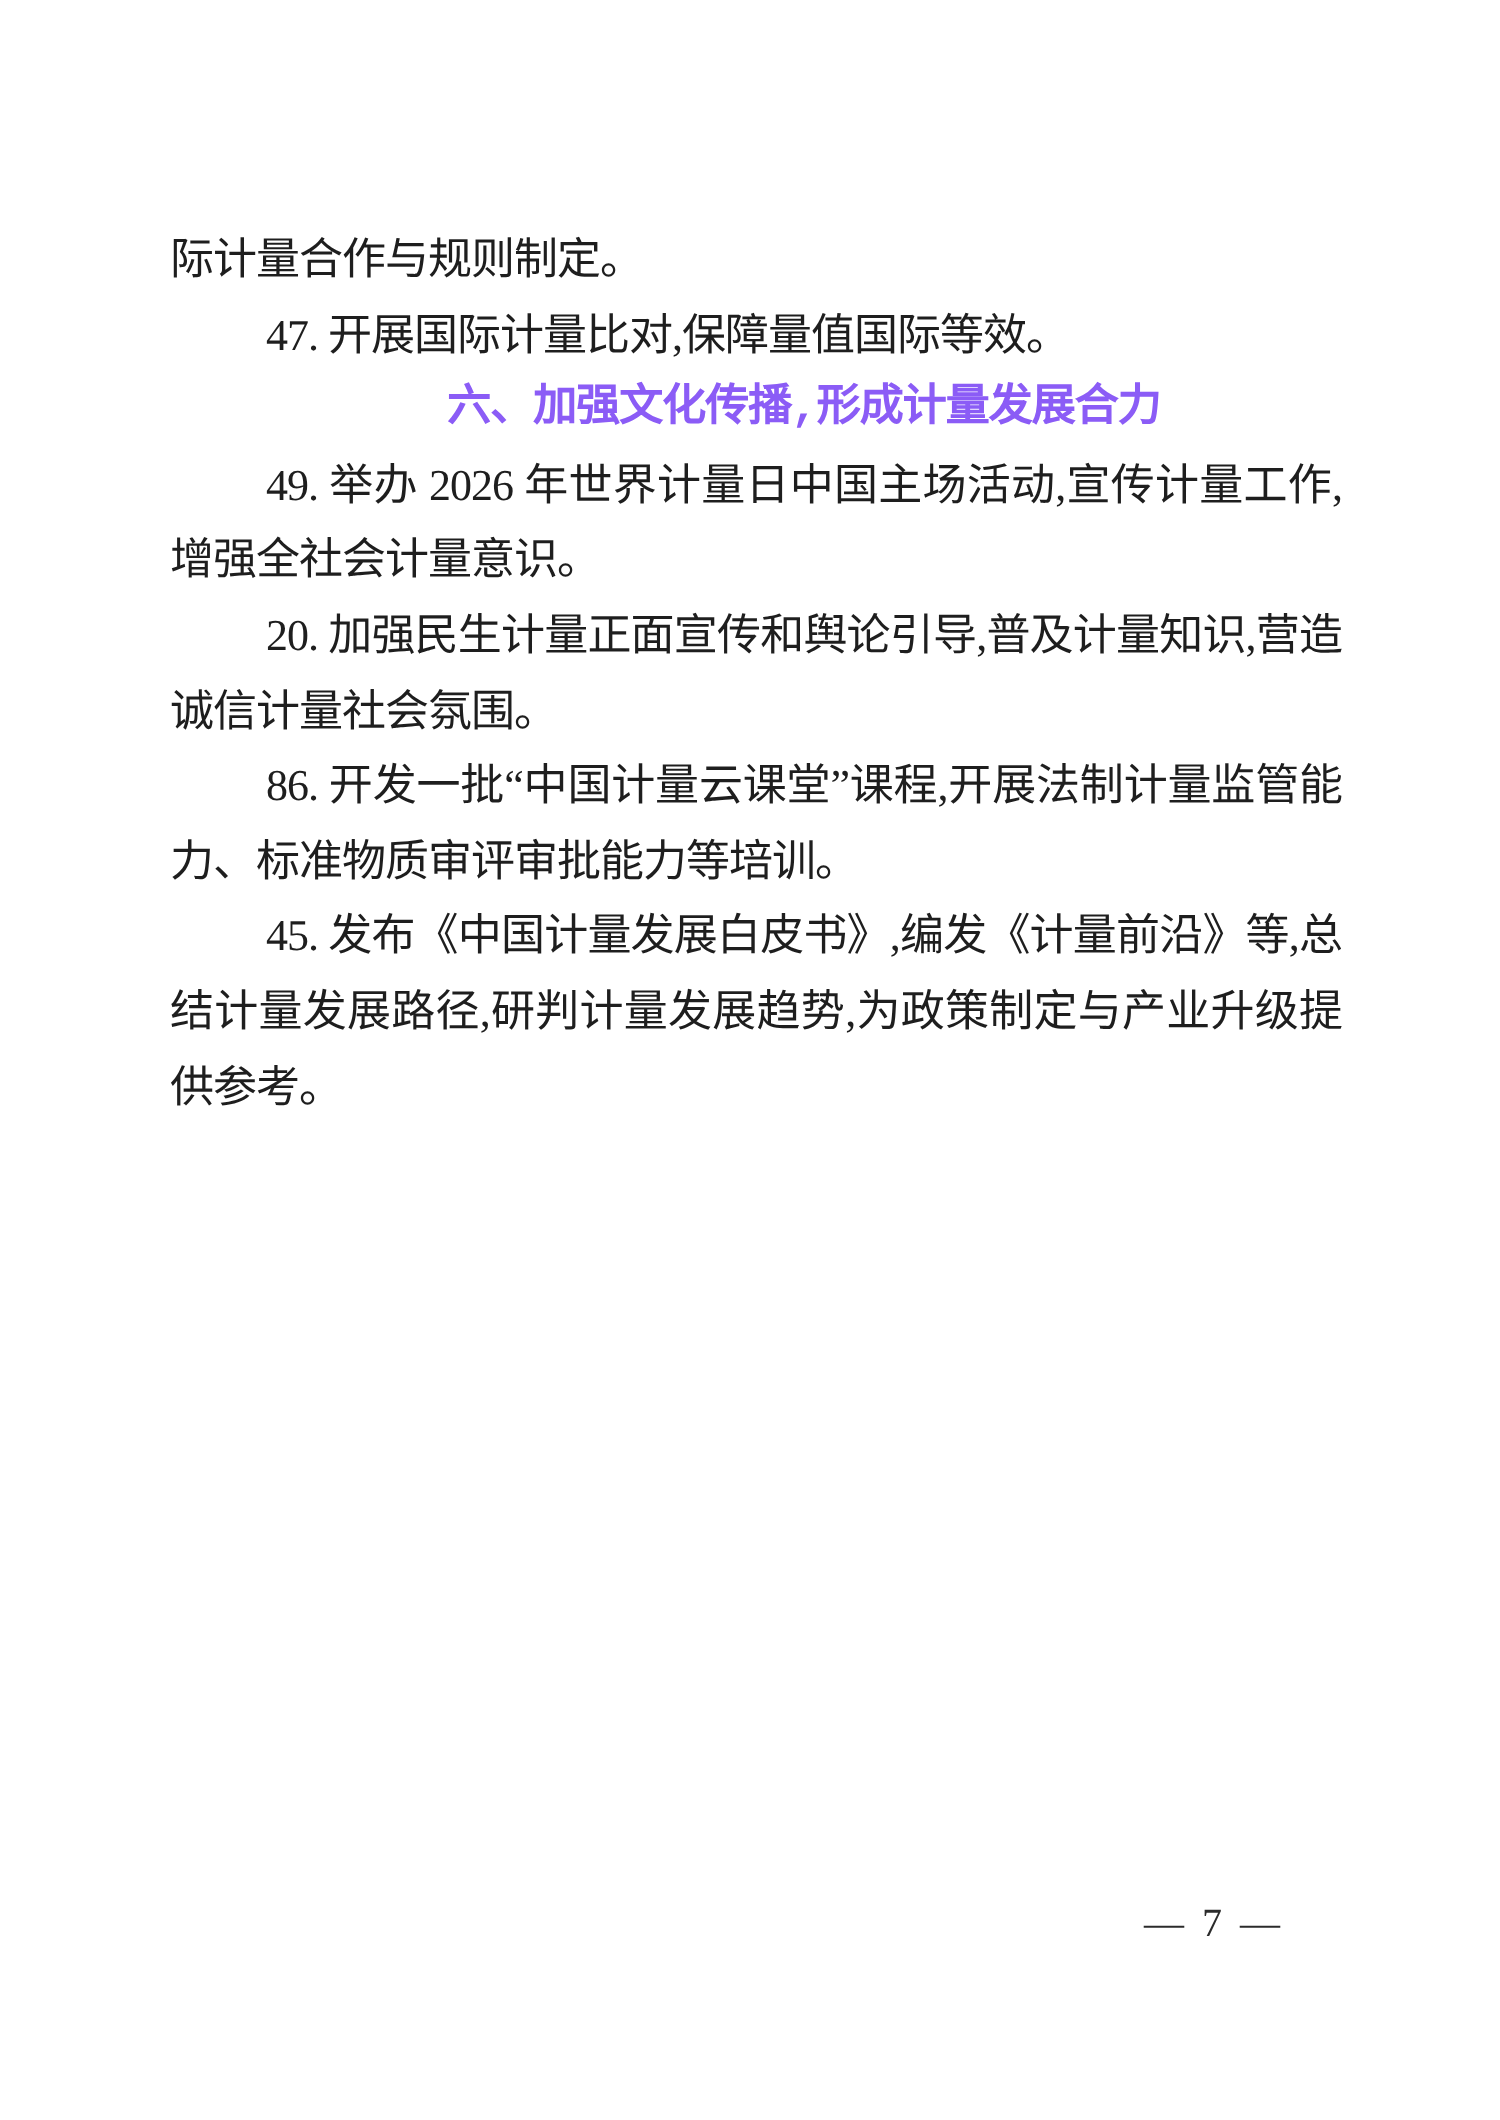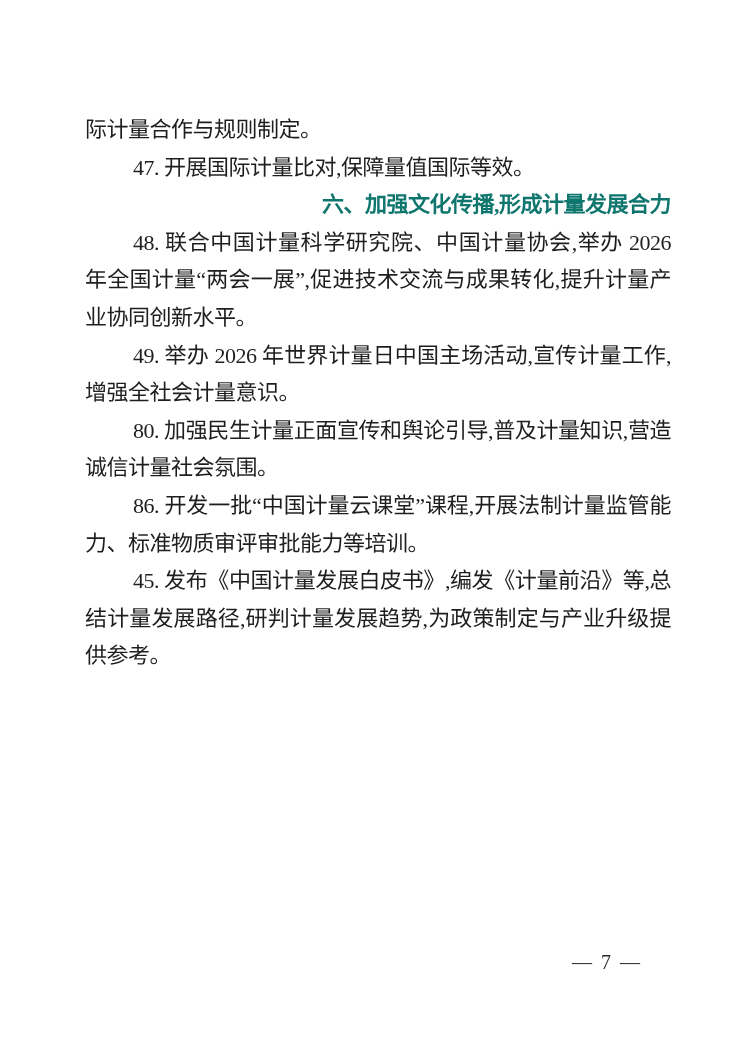--- a/index.html
+++ b/index.html
@@ -27,45 +27,44 @@
     line-height: 37.6px;
     letter-spacing: -0.5px;
     color: #1e1e1e;
     text-align: justify;
     text-justify: inter-character;
   }
   .para.indent {
     text-indent: 48px;
   }
   .para.heading {
-    font-family: Liberation Serif, serif;
+    font-family: Liberation Mono, monospace;
     font-weight: 700;
-    color: #0f766e;
-    text-align: right;
+    color: #8b5cf6;
+    text-align: center;
   }
   .footer {
     position: absolute;
     left: 572px;
     top: 951px;
     font-family: "Liberation Serif", "DejaVu Serif", serif;
     font-size: 20px;
     letter-spacing: 2px;
     color: #2b2b2b;
     white-space: nowrap;
   }
 </style>
 </head>
 <body>
 
 <div class="page">
   <div class="content">
     <p class="para">际计量合作与规则制定。</p>
     <p class="para indent">47. 开展国际计量比对,保障量值国际等效。</p>
     <p class="para indent heading">六、加强文化传播,形成计量发展合力</p>
-    <p class="para indent">48. 联合中国计量科学研究院、中国计量协会,举办 2026 年全国计量“两会一展”,促进技术交流与成果转化,提升计量产业协同创新水平。</p>
     <p class="para indent">49. 举办 2026 年世界计量日中国主场活动,宣传计量工作,增强全社会计量意识。</p>
-    <p class="para indent">80. 加强民生计量正面宣传和舆论引导,普及计量知识,营造诚信计量社会氛围。</p>
+    <p class="para indent">20. 加强民生计量正面宣传和舆论引导,普及计量知识,营造诚信计量社会氛围。</p>
     <p class="para indent">86. 开发一批“中国计量云课堂”课程,开展法制计量监管能力、标准物质审评审批能力等培训。</p>
     <p class="para indent">45. 发布《中国计量发展白皮书》,编发《计量前沿》等,总结计量发展路径,研判计量发展趋势,为政策制定与产业升级提供参考。</p>
   </div>
 
   <div class="footer">— 7 —</div>
 </div>
 
 </body></html>

